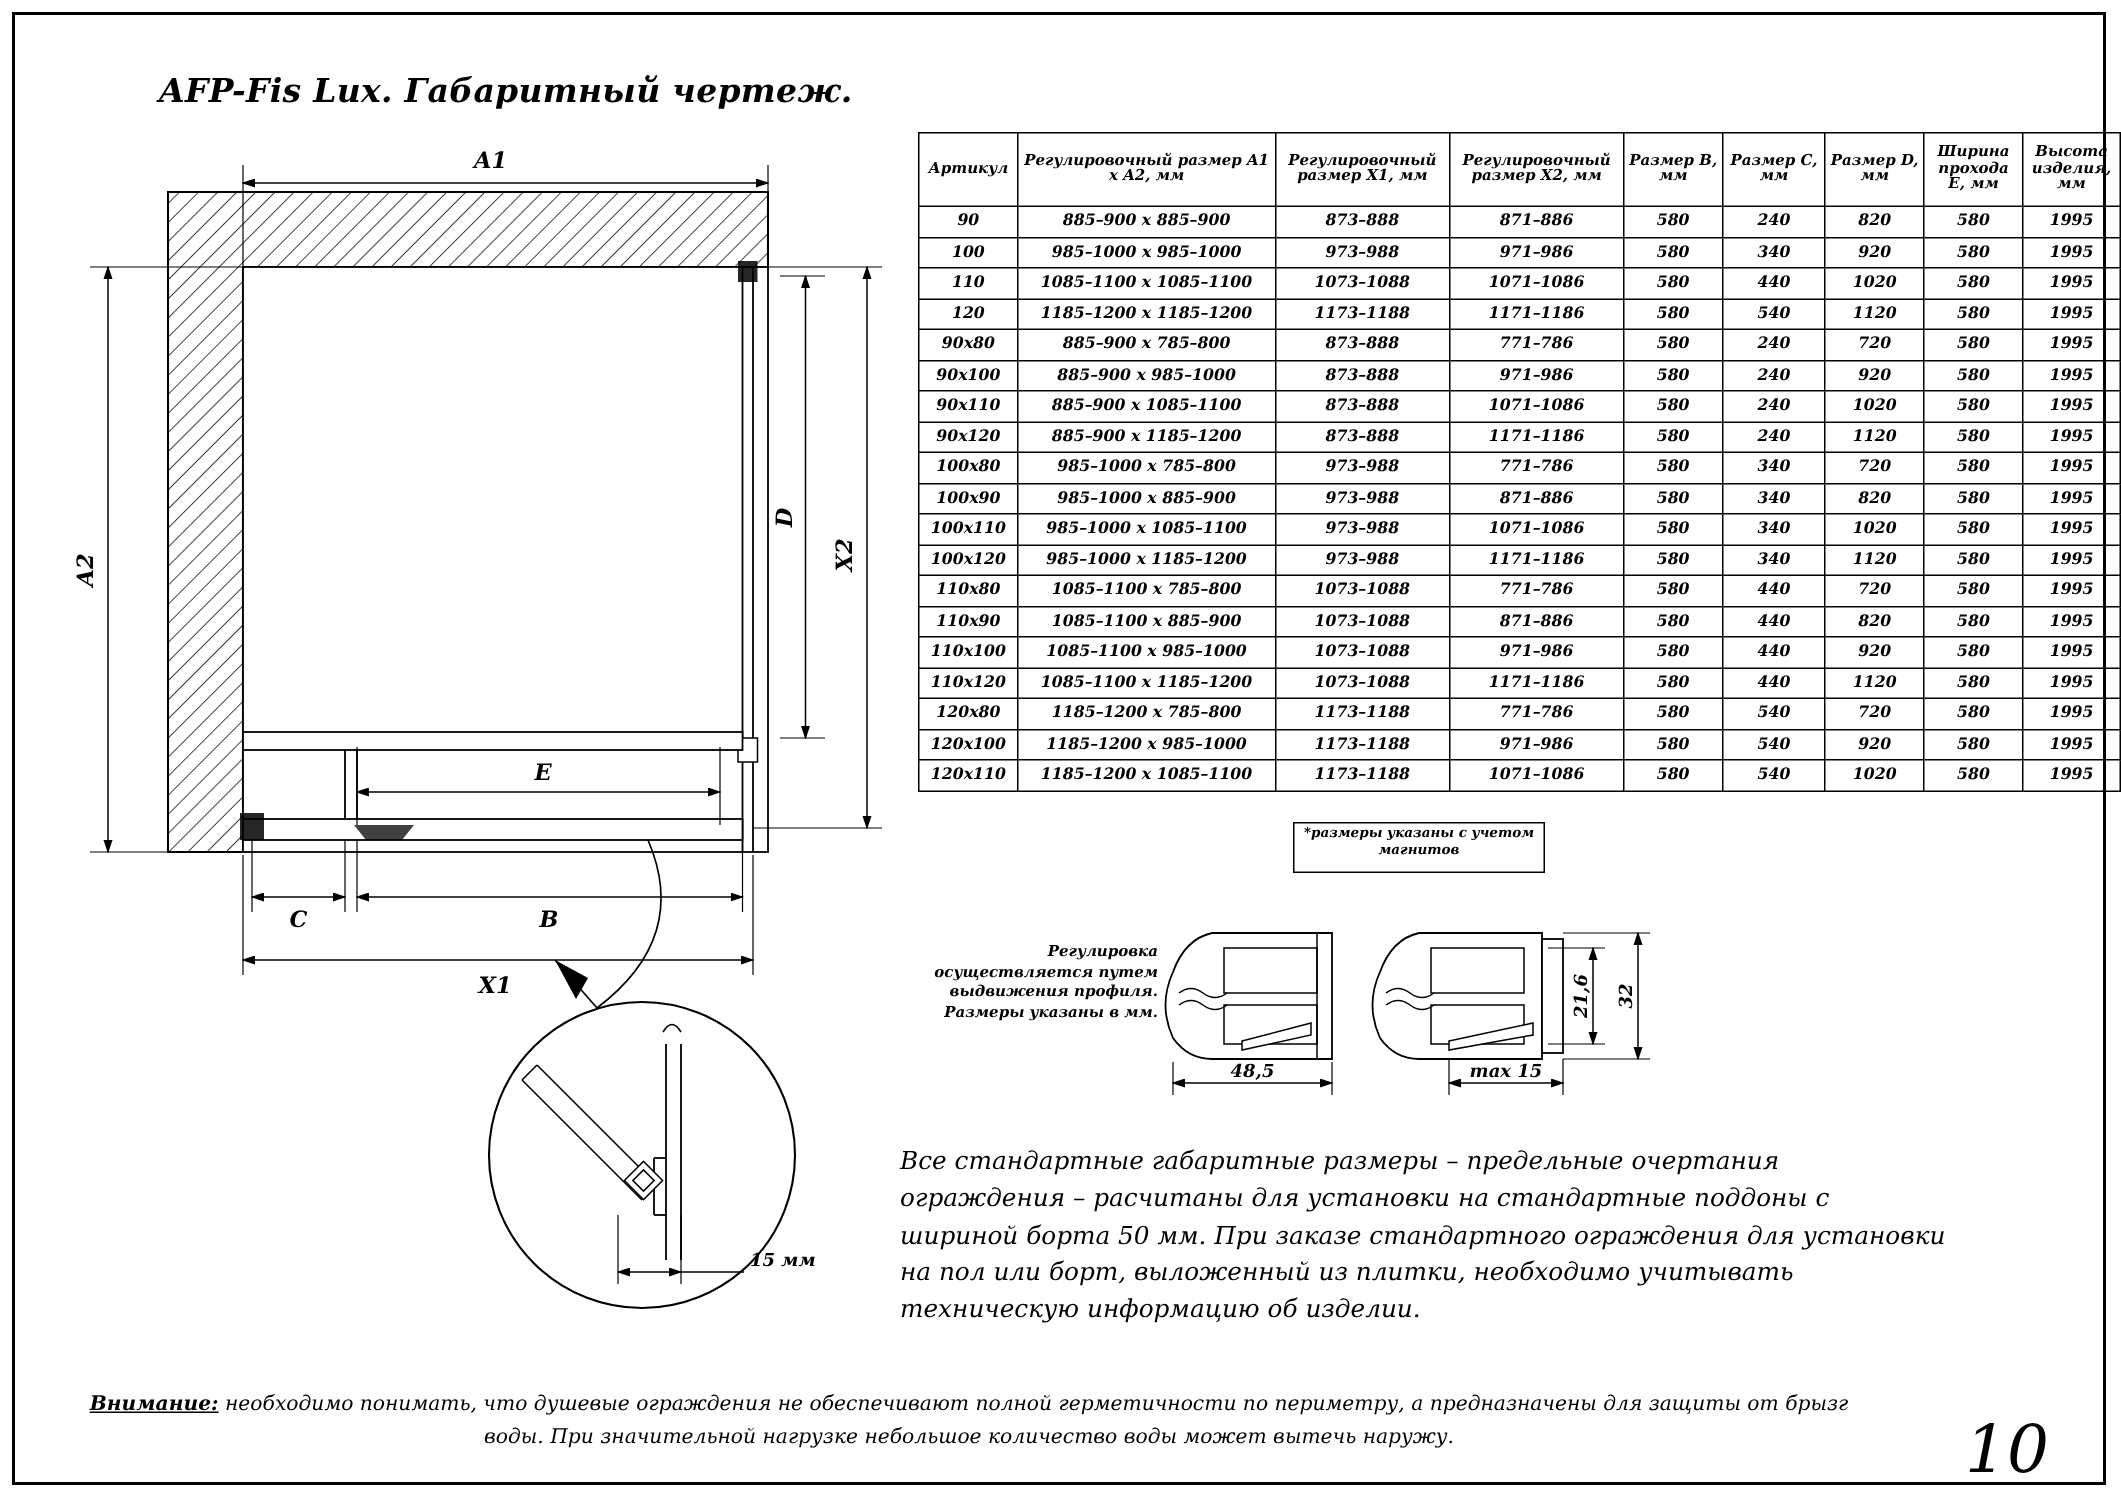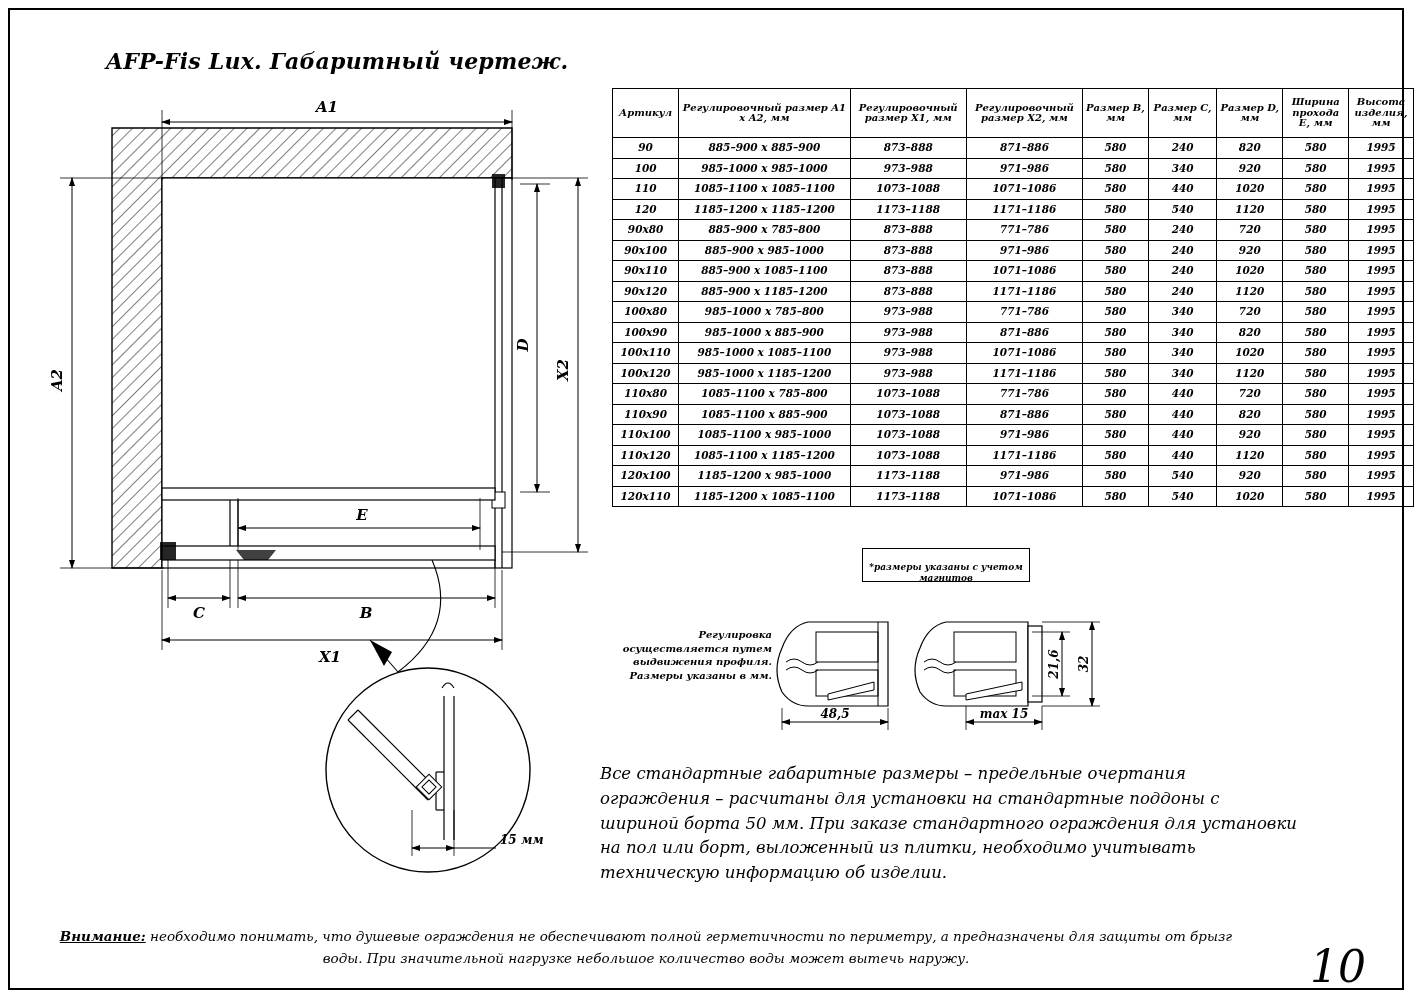--- a/index.html
+++ b/index.html
@@ -85,21 +85,21 @@
     top: 548px;
     width: 168px;
     height: 34px;
     border: 1px solid #000;
     font-family: "DejaVu Serif", serif;
     font-style: italic;
     font-weight: bold;
     font-size: 9px;
     text-align: center;
     line-height: 1.25;
-    padding-top: 13px;
+    padding-top: 2px;
     box-sizing: border-box;
   }
 
   
   .adjust-note {
     position: absolute;
     left: 600px;
     top: 628px;
     width: 172px;
     text-align: right;
@@ -528,20 +528,31 @@
         <td class="col-a">1085–1100 x 1185–1200</td>
         <td class="col-x1">1073–1088</td>
         <td class="col-x2">1171–1186</td>
         <td class="col-b">580</td>
         <td class="col-c">440</td>
         <td class="col-d">1120</td>
         <td class="col-e">580</td>
         <td class="col-h">1995</td>
       </tr>
       <tr>
+        <td class="col-art">120x80</td>
+        <td class="col-a">1185–1200 x 785–800</td>
+        <td class="col-x1">1173–1188</td>
+        <td class="col-x2">771–786</td>
+        <td class="col-b">580</td>
+        <td class="col-c">540</td>
+        <td class="col-d">720</td>
+        <td class="col-e">580</td>
+        <td class="col-h">1995</td>
+      </tr>
+      <tr>
         <td class="col-art">120x100</td>
         <td class="col-a">1185–1200 x 985–1000</td>
         <td class="col-x1">1173–1188</td>
         <td class="col-x2">971–986</td>
         <td class="col-b">580</td>
         <td class="col-c">540</td>
         <td class="col-d">920</td>
         <td class="col-e">580</td>
         <td class="col-h">1995</td>
       </tr>

